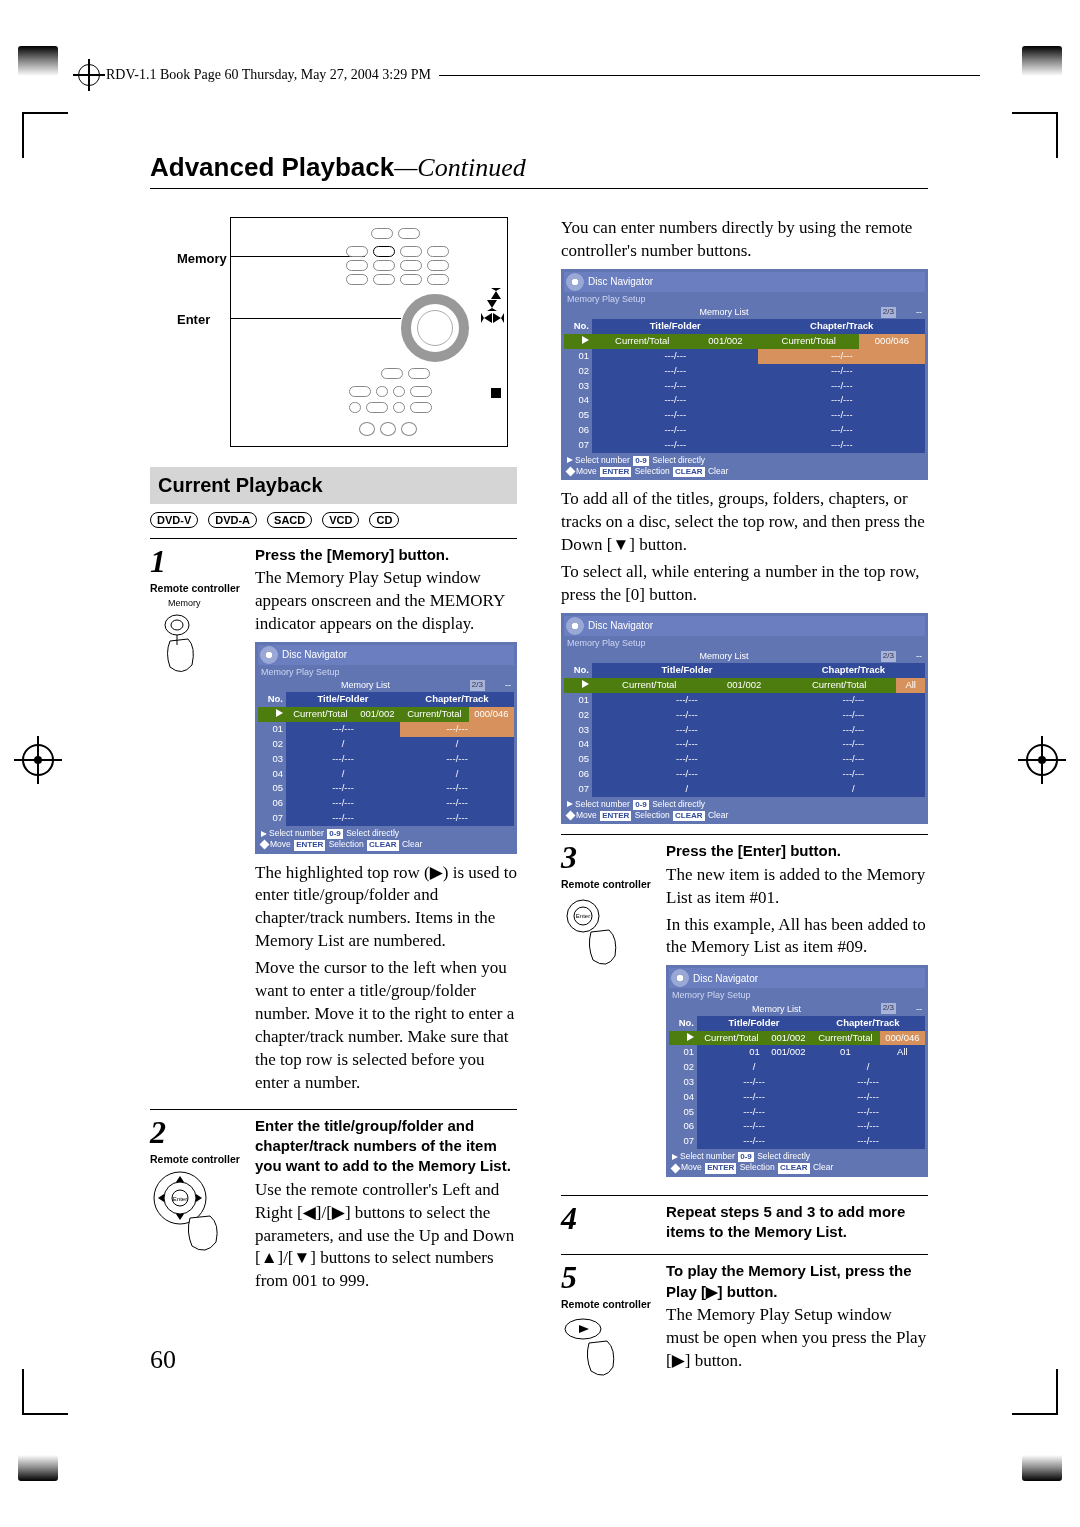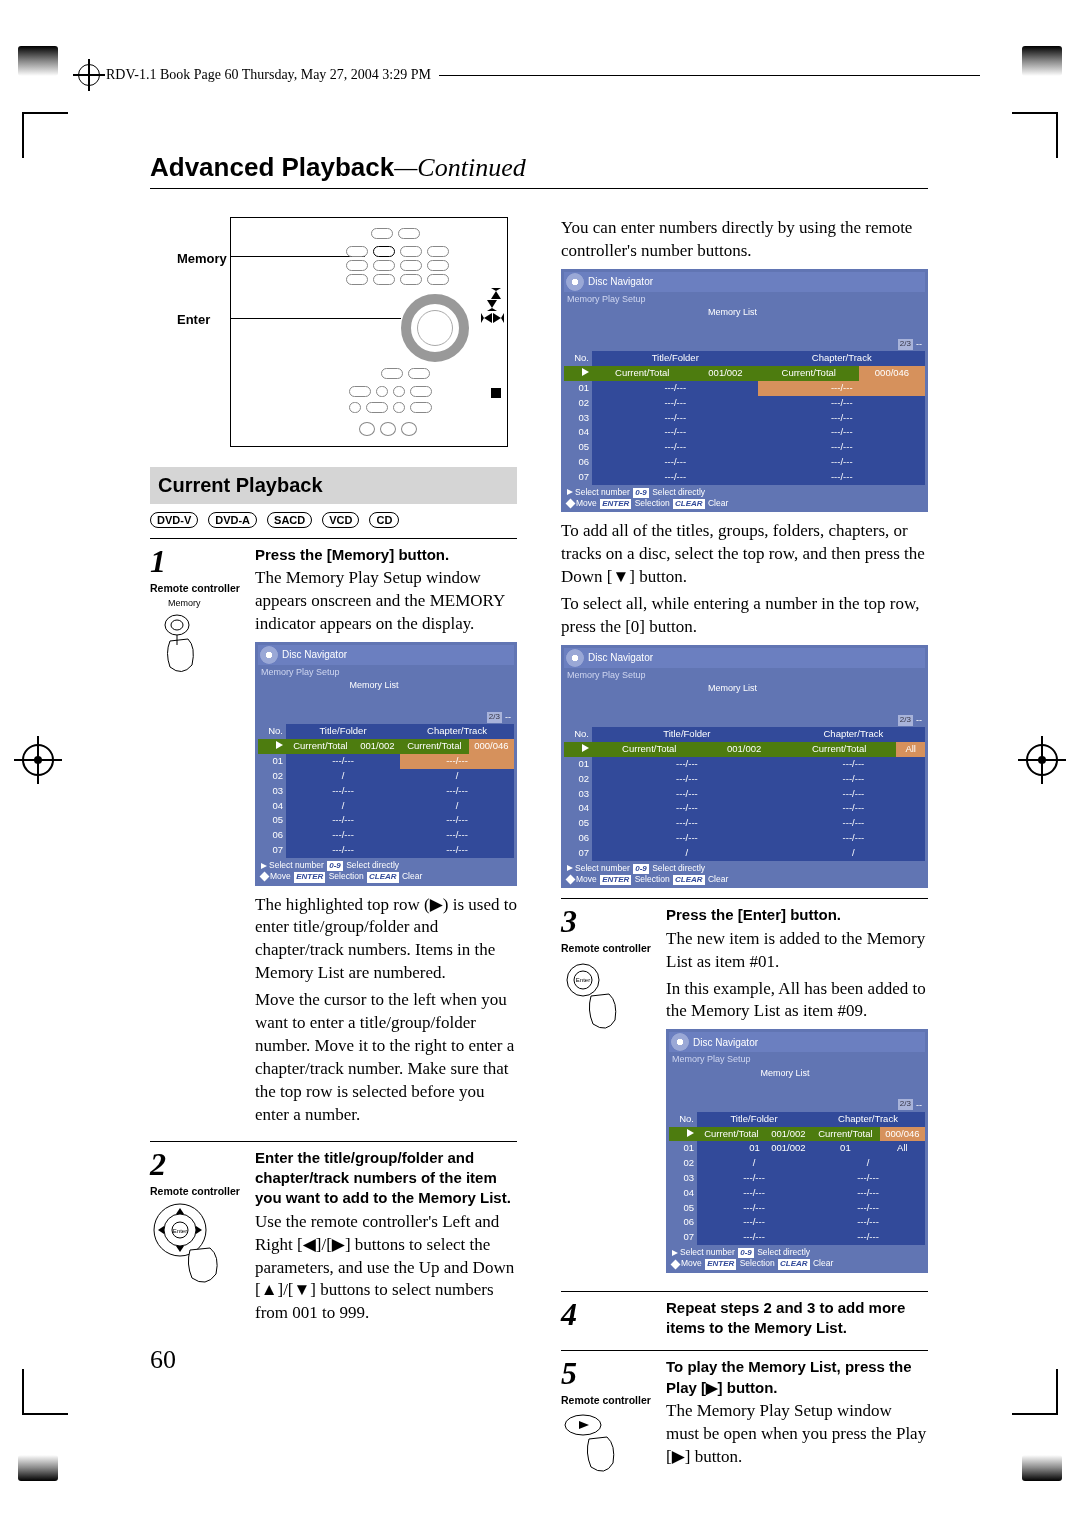--- a/index.html
+++ b/index.html
@@ -113,32 +113,32 @@
     font-family: Arial, sans-serif;
     font-size: 10px;
     margin: 6px 0 8px 0;
     padding: 3px;
     width: 100%;
   }
   .nav-panel .hdr { display:flex; align-items:center; gap:4px; background:#6b7fc0; padding:1px 2px; }
   .nav-panel .hdr .disc{width:18px;height:18px;border-radius:50%;background:radial-gradient(circle,#fff 0 3px,#9aa8d6 3px 9px,transparent 9px);}
   .nav-panel .sub { color:#cfd6f0; padding:1px 3px; font-size:9px; }
   .nav-panel .ml-row { display:flex; justify-content:space-between; font-size:9px; padding:0 3px 1px 3px; }
-  .nav-panel .ml-row .r { display:flex; align-items:center; gap:3px;margin-top:32px; }
+  .nav-panel .ml-row .r { display:flex; align-items:center; gap:20px; }
   .nav-panel .ml-row .pg { background:#a8b3da; color:#334; padding:0 2px; font-size:8px; }
   .nav-panel table { width:100%; border-collapse:collapse; font-size:9.5px; }
-  .nav-panel th { background:#324a9a; padding:1px 2px; font-weight:normal; text-align:center; }
+  .nav-panel th { background:#324a9a; padding:1px 2px; font-weight:bold; text-align:center; }
   .nav-panel th.no { width:28px; }
   .nav-panel tr.selrow td { background:#4d7c0f; }
   .nav-panel td { background:#324a9a; padding:1px 2px; text-align:center; }
   .nav-panel td.no, .nav-panel th.no { background:#6175b3; text-align:right; padding-right:3px; }
   .nav-panel td .play { display:inline-block; width:0;height:0;border-left:7px solid #fff;border-top:4px solid transparent;border-bottom:4px solid transparent; }
   .nav-panel .hl { background:#d6915c !important; }
   .nav-panel .foot { font-size:8.5px; padding:2px 3px 0 3px; line-height:1.3; }
-  .nav-panel .foot .bx { display:inline-block; background:#fff; color:#324a9a; padding:0 2px; font-weight:bold; margin:0 1px; font-size:8px;font-style:italic; }
+  .nav-panel .foot .bx { display:inline-block; background:#fff; color:#324a9a; padding:0 2px; font-weight:bold; margin:0 1px; font-size:8px; }
   .nav-panel .foot .trir { display:inline-block; width:0;height:0;border-left:6px solid #fff;border-top:3.5px solid transparent;border-bottom:3.5px solid transparent;vertical-align:middle;margin-right:2px; }
   .nav-panel .foot .diam { display:inline-block; width:7px;height:7px; background:#fff; transform:rotate(45deg); vertical-align:middle; margin-right:2px;}
 
   .page-num { position:absolute; left:150px; bottom: 150px; font-size: 26px; }
 
   svg.hand { width:55px; height:65px; }
 </style>
 </head>
 <body>
 
@@ -601,21 +601,21 @@
             </div>
           </div>
         </div>
       </div>
 
       <div class="step-block">
         <div class="step-side">
           <div class="step-num">4</div>
         </div>
         <div class="step-body">
-          <div class="step-title">Repeat steps 2 and 3 to add more items to the Memory List.</div>
+          <div class="step-title">Repeat steps 5 and 3 to add more items to the Memory List.</div>
         </div>
       </div>
 
       <div class="step-block">
         <div class="step-side">
           <div class="step-num">5</div>
           <div class="rc-label">Remote controller</div>
           <div class="rc-icon">
             <svg width="60" height="70" viewBox="0 0 60 70">
               <ellipse cx="22" cy="14" rx="18" ry="10" fill="#fff" stroke="#000"></ellipse>

